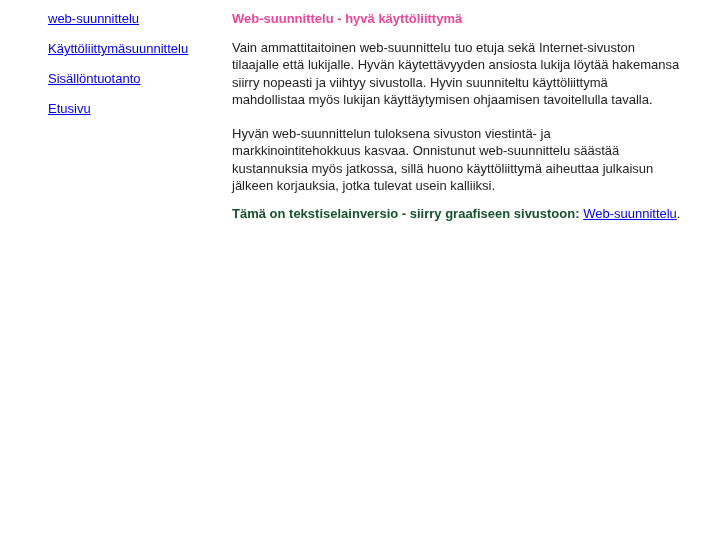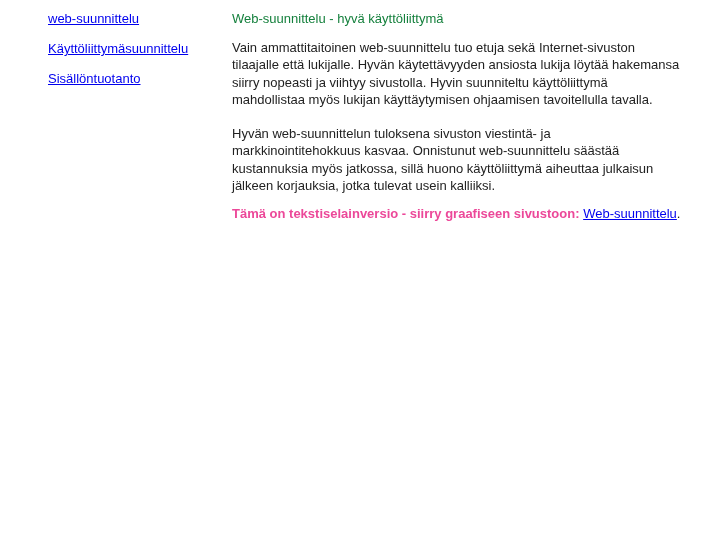--- a/index.html
+++ b/index.html
@@ -32,32 +32,32 @@
       white-space: nowrap;
     }
     .main {
       position: absolute;
       left: 232px;
       top: 10px;
       width: 450px;
     }
     .main h1 {
       font-size: 13px;
-      font-weight: normal;
+      font-weight: bold;
       margin: 0 0 12px 0;
       line-height: 17px;
-      color: #15803d;
+      color: #ec4899;
     }
     .main p {
       margin: 0 0 17px 0;
       line-height: 17.3px;
       font-size: 13px;
     }
     .notice {
-      color: #ec4899;
+      color: #14532d;
       font-weight: bold;
     }
     .notice-link {
       color: #0000ee;
       text-decoration: underline;
       font-weight: normal;
     }
     .notice-line {
       margin-top: -6px !important;
       margin-bottom: 12px !important;
@@ -69,20 +69,21 @@
       color: #222222;
     }
   </style>
 </head>
 <body>
 
 <nav class="sidebar">
   <a href="#">web-suunnittelu</a>
   <a href="#">Käyttöliittymäsuunnittelu</a>
   <a href="#">Sisällöntuotanto</a>
+  <a href="#">Etusivu</a>
 </nav>
 
 <main class="main">
   <h1>Web-suunnittelu - hyvä käyttöliittymä</h1>
   <p>Vain ammattitaitoinen web-suunnittelu tuo etuja sekä Internet-sivuston tilaajalle että lukijalle. Hyvän käytettävyyden ansiosta lukija löytää hakemansa siirry nopeasti ja viihtyy sivustolla. Hyvin suunniteltu käyttöliittymä mahdollistaa myös lukijan käyttäytymisen ohjaamisen tavoitellulla tavalla.</p>
   <p>Hyvän web-suunnittelun tuloksena sivuston viestintä- ja markkinointitehokkuus kasvaa. Onnistunut web-suunnittelu säästää kustannuksia myös jatkossa, sillä huono käyttöliittymä aiheuttaa julkaisun jälkeen korjauksia, jotka tulevat usein kalliiksi.</p>
   <p class="notice-line"><span class="notice">Tämä on tekstiselainversio - siirry graafiseen sivustoon: </span><a href="#" class="notice-link">Web-suunnittelu</a><span>.</span></p>
 </main>
 
 </body></html>

